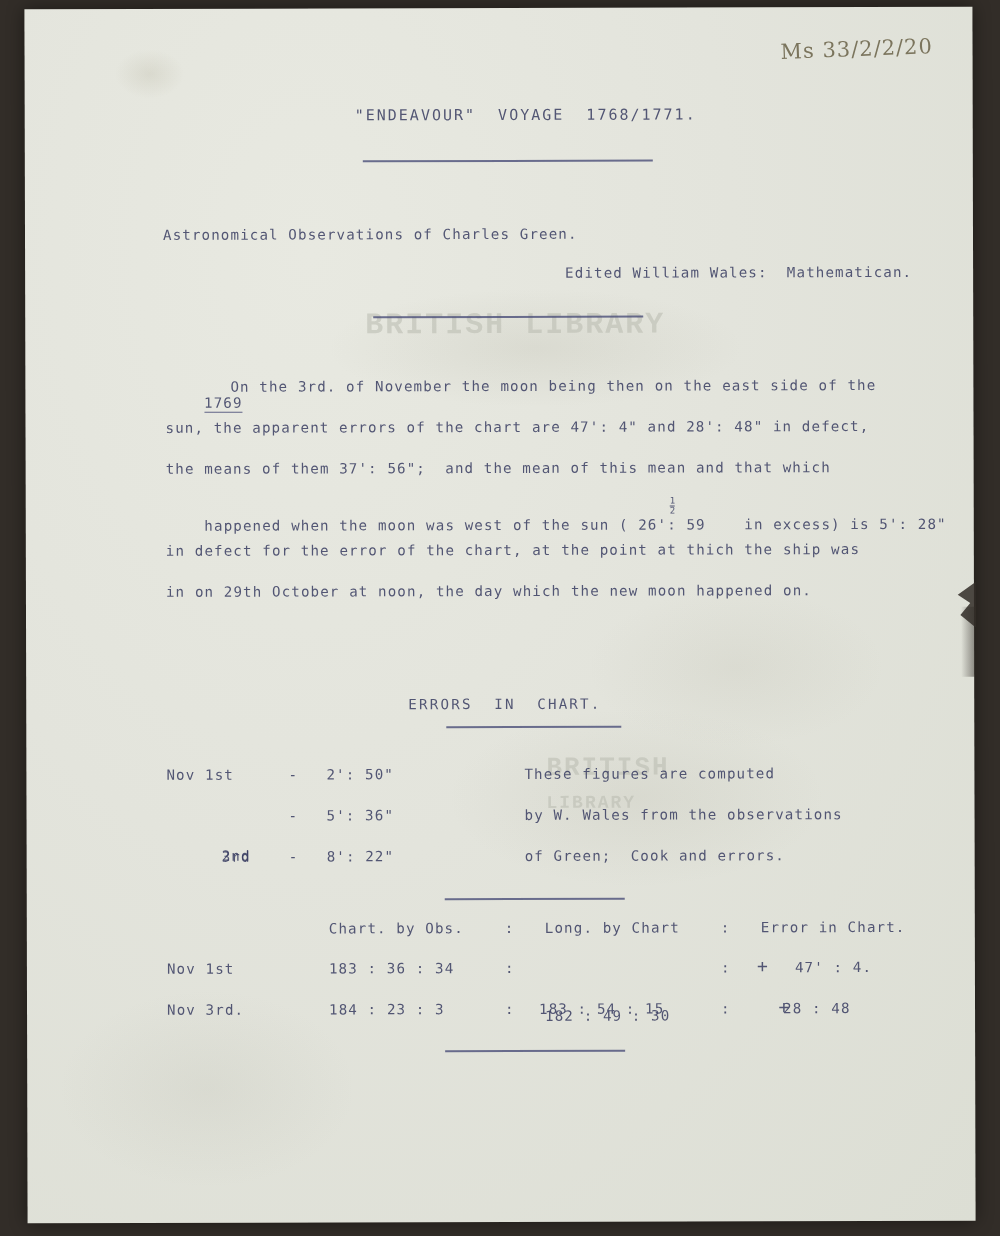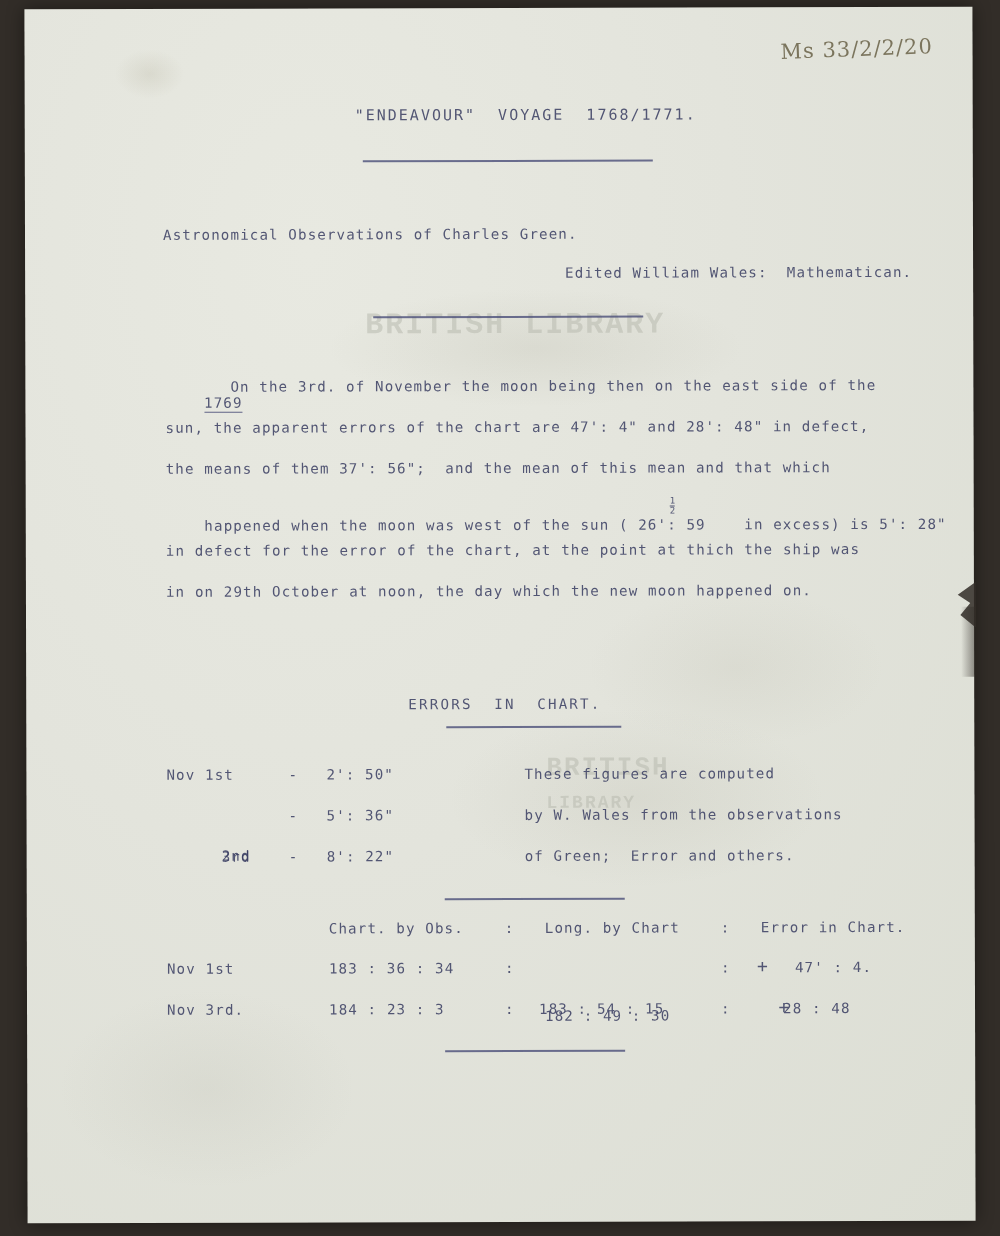--- a/index.html
+++ b/index.html
@@ -178,21 +178,21 @@
   <div class="tw" style="left:498px; top:758px;">These figures are computed</div>
 
   <div class="tw" style="left:195px; top:839px;">2nd</div>
   <div class="tw" style="left:262px; top:799px;">-</div>
   <div class="tw" style="left:300px; top:799px;">5': 36"</div>
   <div class="tw" style="left:498px; top:799px;">by W. Wales from the observations</div>
 
   <div class="tw" style="left:195px; top:840px;">3rd</div>
   <div class="tw" style="left:262px; top:840px;">-</div>
   <div class="tw" style="left:300px; top:840px;">8': 22"</div>
-  <div class="tw" style="left:498px; top:840px;">of Green;  Error and others.</div>
+  <div class="tw" style="left:498px; top:840px;">of Green;  Cook and errors.</div>
 
   <div class="rule" style="left:418px; top:890px; width:180px;"></div>
 
   
   <div class="tw" style="left:302px; top:912px;">Chart. by Obs.</div>
   <div class="tw" style="left:478px; top:912px;">:</div>
   <div class="tw" style="left:518px; top:912px;">Long. by Chart</div>
   <div class="tw" style="left:694px; top:912px;">:</div>
   <div class="tw" style="left:734px; top:912px;">Error in Chart.</div>
 

